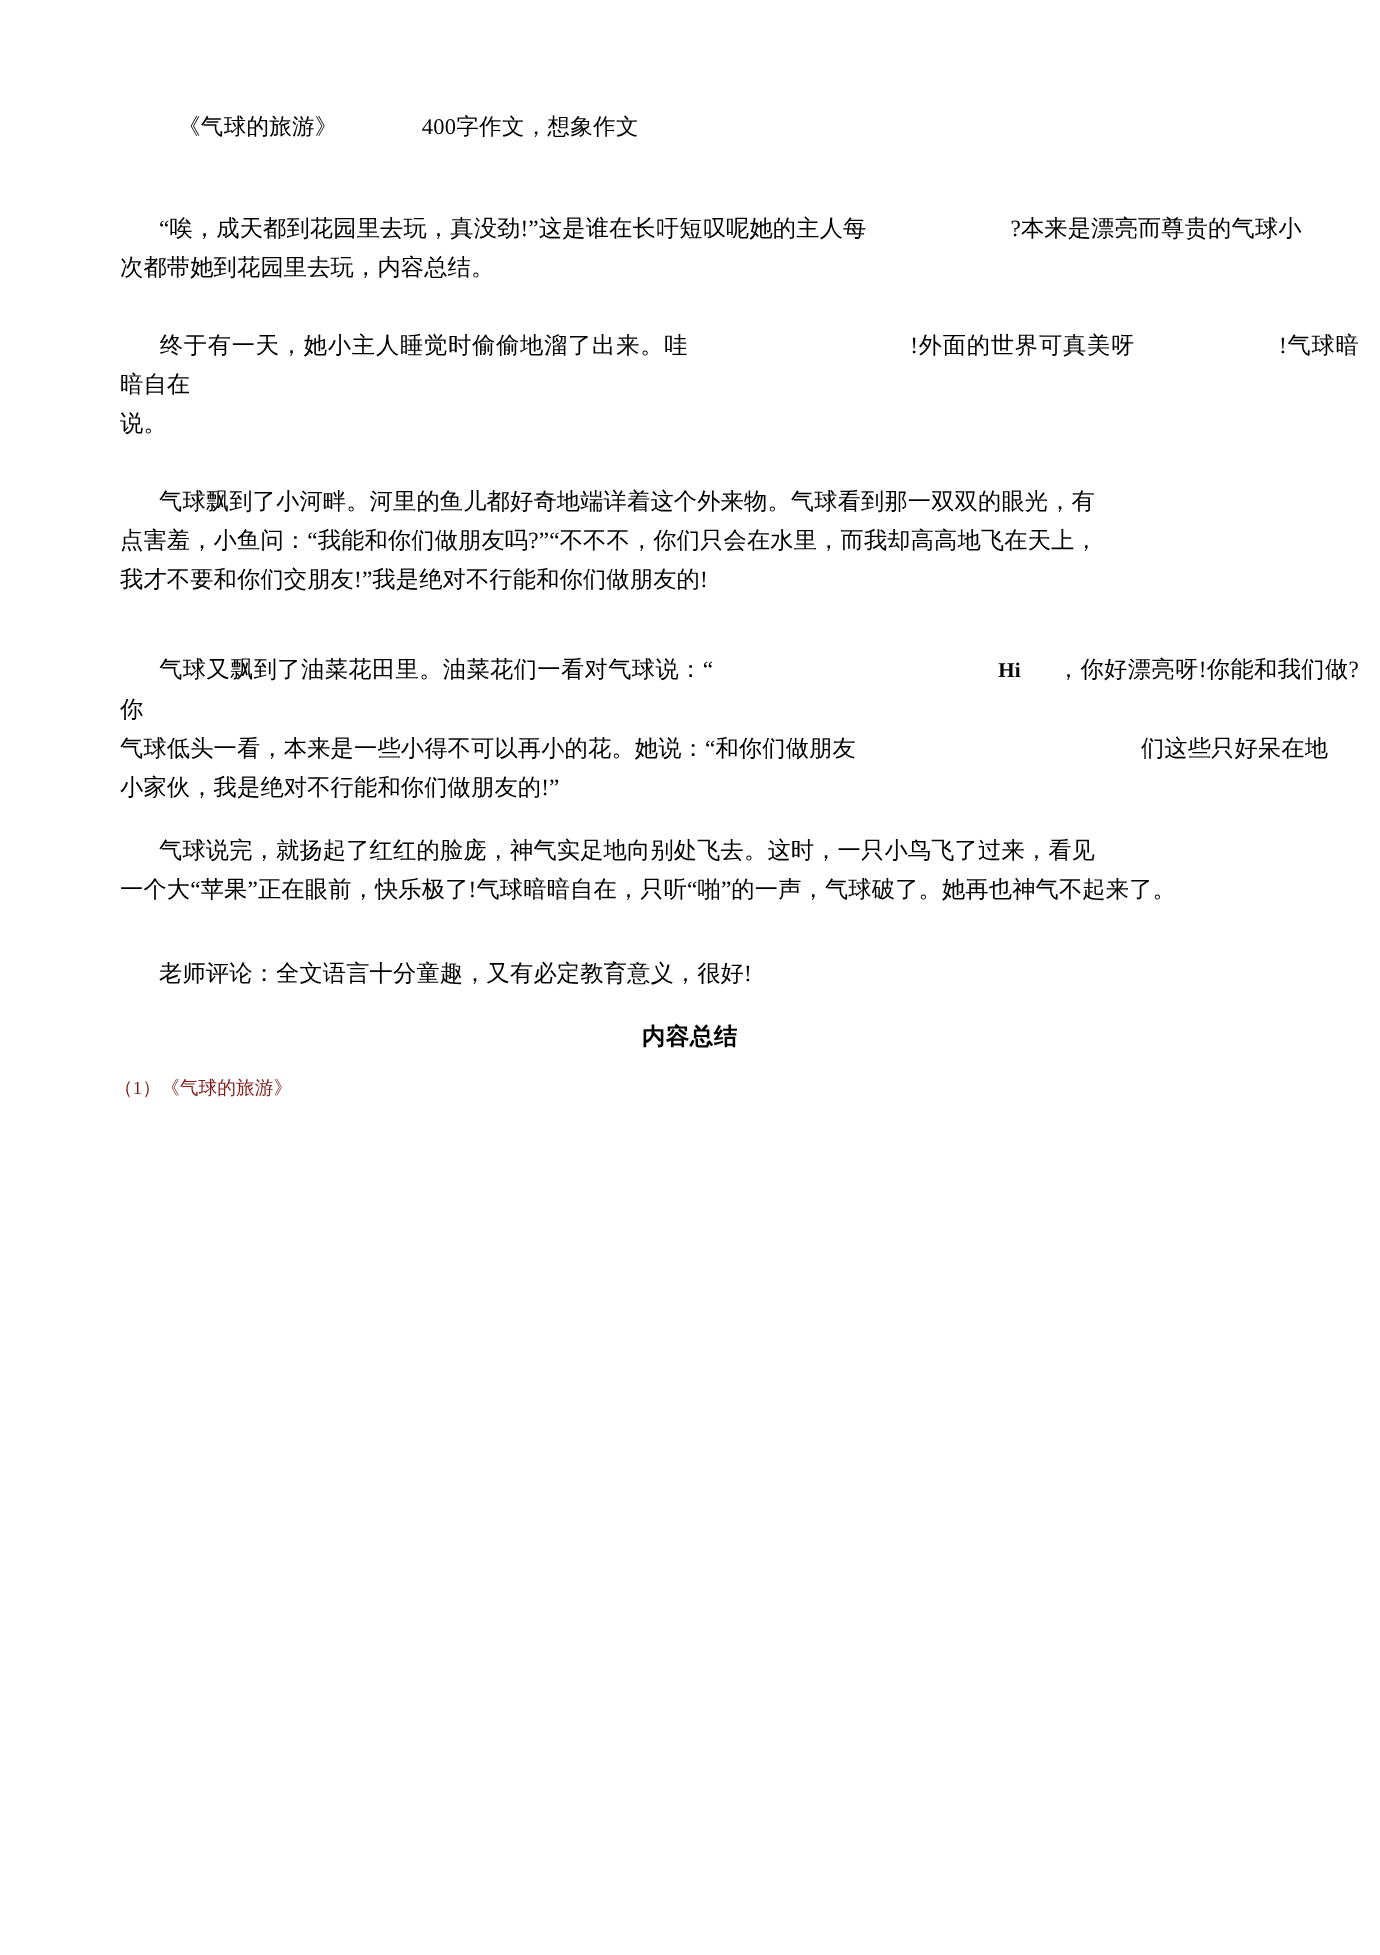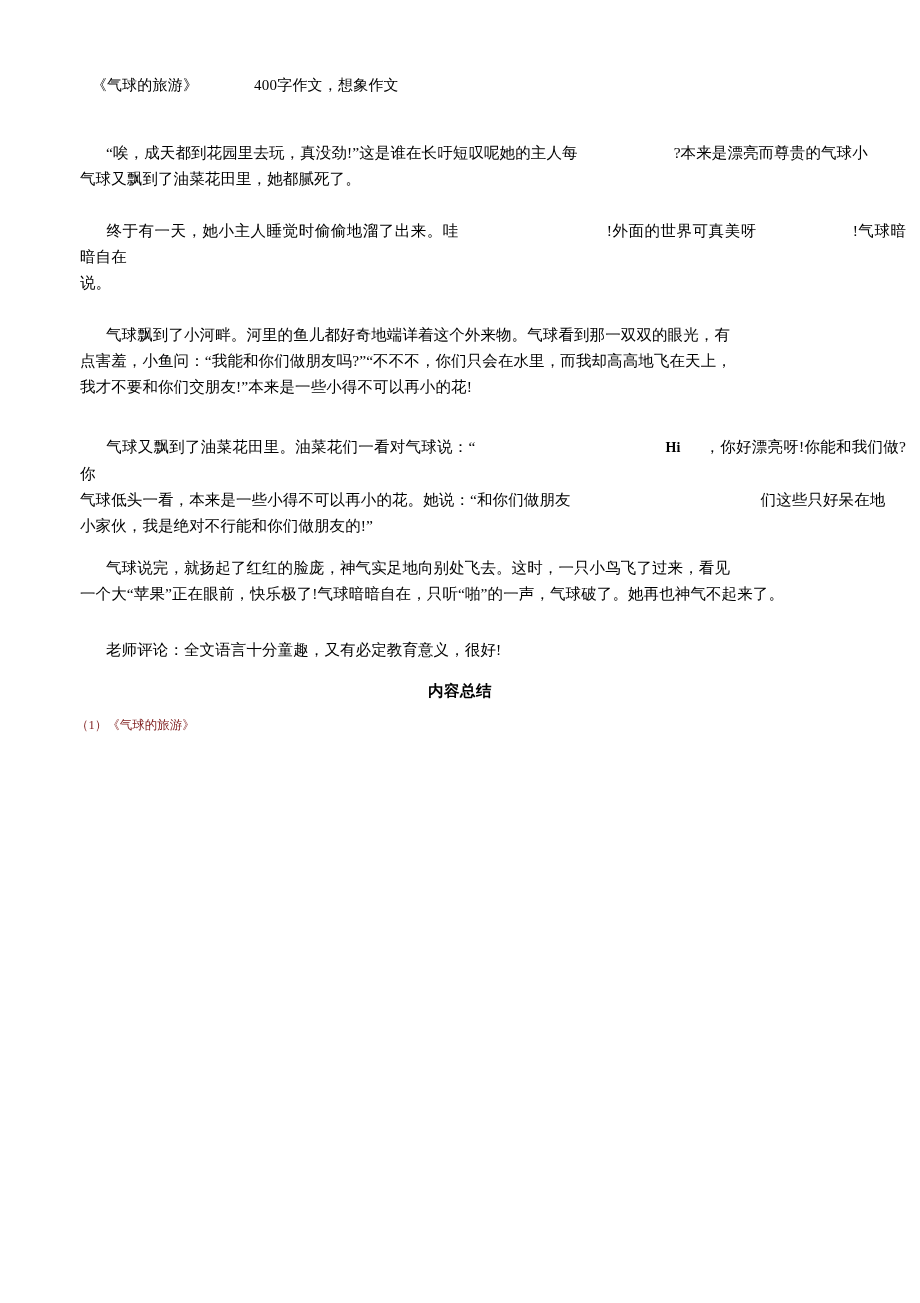--- a/index.html
+++ b/index.html
@@ -23,21 +23,21 @@
   }
   .doc-body {
     position: absolute;
     left: 0;
     top: 0;
     width: 920px;
   }
   
   .title-line {
     margin: 52px 0 0 0;
-    padding-left: 68px;
+    padding-left: 95px;
     font-size: 15px;
     line-height: 22px;
     letter-spacing: 0.2px;
     white-space: pre;
   }
   .title-line .gap {
     display: inline-block;
     width: 56px;
   }
   
@@ -88,36 +88,36 @@
   <div class="doc-body">
 
     <div class="title-line">
       <span>《气球的旅游》</span><span class="gap"></span><span>400字作文，想象作文</span>
     </div>
 
     <div class="spacer-22"></div>
 
     <div class="para">
       <span class="indent"></span><span>“唉，成天都到花园里去玩，真没劲!”这是谁在长吁短叹呢她的主人每</span><span class="wide-gap-sm"></span><span>?本来是漂亮而尊贵的气球小</span><br>
-      <span>气球又飘到了油菜花田里，她都腻死了。</span>
+      <span>次都带她到花园里去玩，内容总结。</span>
     </div>
 
     <div class="spacer-26"></div>
 
     <div class="para">
       <span class="indent"></span><span>终于有一天，她小主人睡觉时偷偷地溜了出来。哇</span><span class="wide-gap-md"></span><span>!外面的世界可真美呀</span><span class="wide-gap-sm"></span><span>!气球暗暗自在</span><br>
       <span>说。</span>
     </div>
 
     <div class="spacer-26"></div>
 
     <div class="para">
       <span class="indent"></span><span>气球飘到了小河畔。河里的鱼儿都好奇地端详着这个外来物。气球看到那一双双的眼光，有</span><br>
       <span>点害羞，小鱼问：“我能和你们做朋友吗?”“不不不，你们只会在水里，而我却高高地飞在天上，</span><br>
-      <span>我才不要和你们交朋友!”本来是一些小得不可以再小的花!</span>
+      <span>我才不要和你们交朋友!”我是绝对不行能和你们做朋友的!</span>
     </div>
 
     <div class="spacer-34"></div>
 
     <div class="para">
       <span class="indent"></span><span>气球又飘到了油菜花田里。油菜花们一看对气球说：“</span><span class="wide-gap-lg"></span><span class="bold-inline">Hi</span><span class="wide-gap-sm" style="width:24px"></span><span>，你好漂亮呀!你能和我们做?你</span><br>
       <span>气球低头一看，本来是一些小得不可以再小的花。她说：“和你们做朋友</span><span class="wide-gap-lg"></span><span>们这些只好呆在地</span><br>
       <span>小家伙，我是绝对不行能和你们做朋友的!”</span>
     </div>
 

